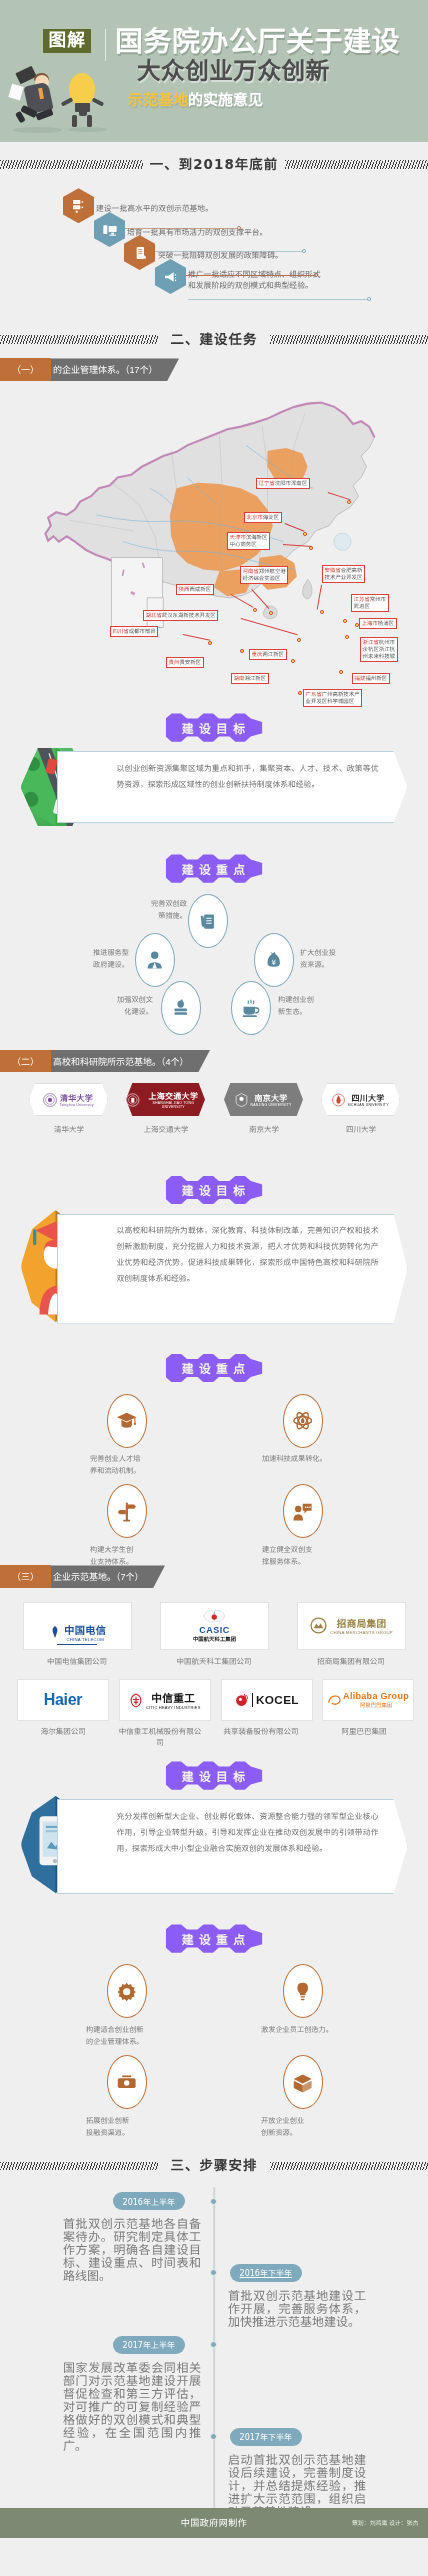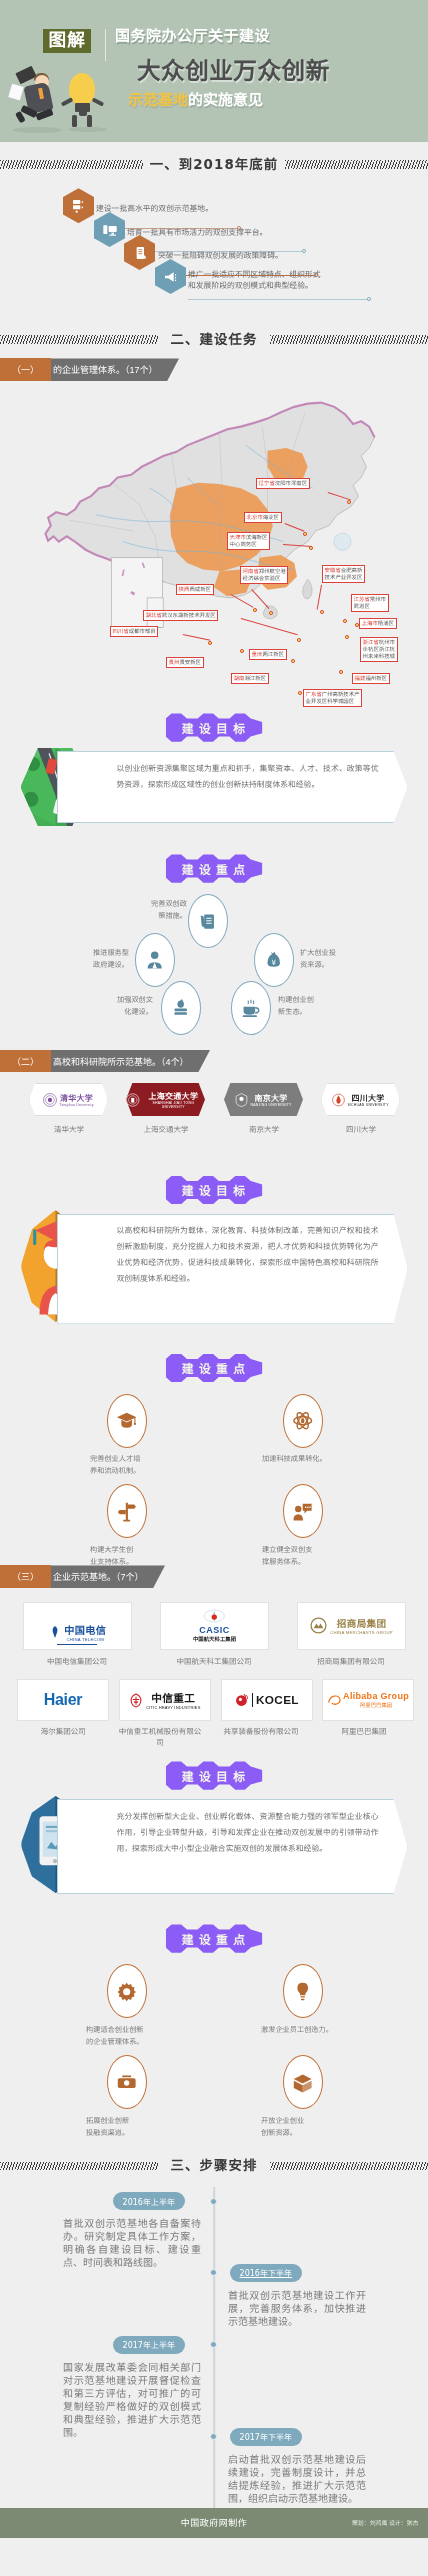--- a/index.html
+++ b/index.html
@@ -27,21 +27,21 @@
     padding: 2.7px 5.4px 3.7px 5.4px;
     font-family: "DejaVu Sans", sans-serif;
     line-height: 1;
   }
   .hdr-divider {
     position: absolute; left: 105px; top: 29px;
     width: 1.1px; height: 32px; background: #f0efe4; opacity: .85;
   }
   .hdr-l1 {
     position: absolute; left: 115px; top: 28px;
-    font-size: 15px; font-weight: bold; color: #ffffff;
+    font-size: 28px; font-weight: bold; color: #ffffff;
     letter-spacing: 0.5px; line-height: 1;
     text-shadow: 1.1px 1.6px 0 rgba(120,140,122,.55);
     white-space: nowrap;
   }
   .hdr-l2 {
     position: absolute; left: 137px; top: 60px;
     font-size: 23.6px; font-weight: bold; color: #4d4d4d;
     letter-spacing: 0.5px; line-height: 1;
     text-shadow: 1.1px 1.6px 0 rgba(255,255,255,.45);
     white-space: nowrap;
@@ -241,21 +241,21 @@
     position: absolute; height: 18px; border-radius: 9px;
     background: #7fa9bd; color: #fff; font-size: 8px;
     display: flex; align-items: center; padding: 0 9.6px;
     font-family: "DejaVu Sans", sans-serif;
   }
   .tl-node {
     position: absolute; width: 7px; height: 7px; border-radius: 50%;
     background: #7fa9bd; border: 1.6px solid #eef1f1;
   }
   .tl-text {
-    position: absolute; font-size: 10px; line-height: 13px; color: #7b7b7b; font-family: Liberation Mono, monospace;
+    position: absolute; font-size: 12px; line-height: 13px; color: #7b7b7b;
   }
 
   
   .footer {
     position: relative; height: 30px; background: #7c8a74;
     display: flex; align-items: center;
   }
   .footer .f-main {
     position: absolute; left: 50%; transform: translateX(-50%);
     color: #fff; font-size: 9px; letter-spacing: 0.5px;
@@ -898,21 +898,21 @@
     <div class="tl-pill" style="left:230px;top:77px;text-decoration:underline;">
       <span>2016年下半年</span>
     </div>
     <div class="tl-node" style="left:210px;top:82px;"></div>
     <div class="tl-text" style="left:228px;top:103px;width:138px;text-align:justify;">首批双创示范基地建设工作开展，完善服务体系，加快推进示范基地建设。</div>
 
     <div class="tl-pill" style="left:113px;top:149px;">
       <span>2017年上半年</span>
     </div>
     <div class="tl-node" style="left:210px;top:154px;"></div>
-    <div class="tl-text" style="left:63px;top:175px;width:138px;text-align:justify;">国家发展改革委会同相关部门对示范基地建设开展督促检查和第三方评估，对可推广的可复制经验严格做好的双创模式和典型经验，推进扩大示范范围。</div>
+    <div class="tl-text" style="left:63px;top:175px;width:138px;text-align:justify;">国家发展改革委会同相关部门对示范基地建设开展督促检查和第三方评估，对可推广的可复制经验严格做好的双创模式和典型经验，在全国范围内推广。</div>
 
     <div class="tl-pill" style="left:230px;top:241px;">
       <span>2017年下半年</span>
     </div>
     <div class="tl-node" style="left:210px;top:246px;"></div>
     <div class="tl-text" style="left:228px;top:267px;width:138px;text-align:justify;">启动首批双创示范基地建设后续建设，完善制度设计，并总结提炼经验，推进扩大示范范围，组织启动示范基地建设。</div>
   </div>
 
   <div class="footer">
     <div class="f-main">中国政府网制作</div>

